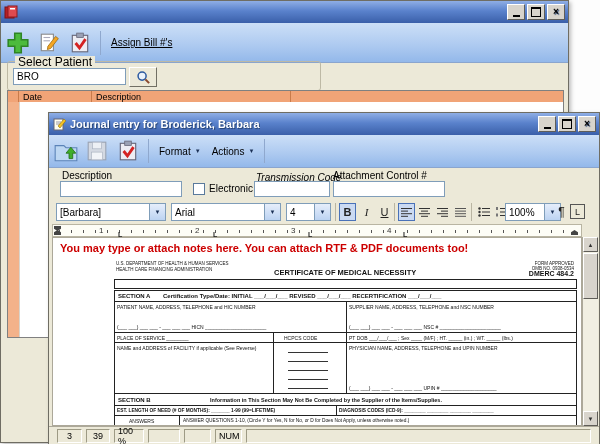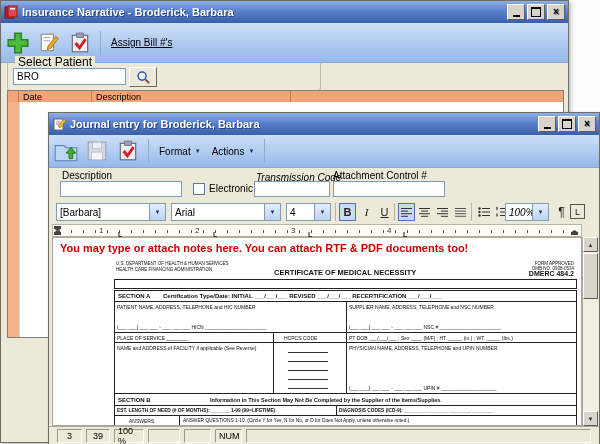--- a/index.html
+++ b/index.html
@@ -73,21 +73,20 @@
 
 <div id="screen">
 
   <div class="win" id="bg-win" style="left:0;top:0;width:569px;height:443px;">
     <div class="titlebar">
       <svg width="14" height="14" viewBox="0 0 14 14">
           <rect x="1" y="2" width="9" height="11" fill="#B61F24" stroke="#7E1013"></rect>
           <rect x="4" y="1" width="9" height="11" fill="#E04A4F" stroke="#8E1A1E"></rect>
           <rect x="6" y="3" width="5" height="1.5" fill="#fff"></rect>
         </svg>
-      <span class="title-text">Insurance Narrative - Broderick, Barbara</span>
       <span class="winbtns">
         <span class="winbtn">
             <span class="g-min"></span>
           </span>
         <span class="winbtn">
             <span class="g-max"></span>
           </span>
         <span class="winbtn">
             <span class="g-close">×</span>
           </span>
@@ -271,21 +270,21 @@
     <span class="fmtbtn" style="left:444px;top:90px;">
         <svg width="12" height="10" viewBox="0 0 12 10">
           <rect x="0" y="0" width="2" height="3" fill="#777"></rect>
           <rect x="0" y="6.5" width="2" height="3" fill="#777"></rect>
           <rect x="4" y="1" width="8" height="1" fill="#333"></rect>
           <rect x="4" y="4.5" width="8" height="1" fill="#333"></rect>
           <rect x="4" y="8" width="8" height="1" fill="#333"></rect>
         </svg>
       </span>
     <span class="vsep" style="left:462px;top:90px;"></span>
-    <div class="combo" style="left:456px;top:90px;width:44px;font-style:italic;">
+    <div class="combo" style="left:456px;top:90px;width:56px;">
       <span class="val">100%</span>
         <span class="dd">
           <span class="ddarrow">▼</span>
         </span>
     </div>
     <span class="fmtbtn" style="left:504px;top:90px;font-size:12px;">¶</span>
     <span class="fmtbtn" style="left:521px;top:91px;width:15px;height:15px;border:1px solid #555;font-size:9px;">L</span>
 
     <div class="ruler" style="left:3px;top:111px;width:530px;height:13px;">
       <div class="ruler-ticks"></div>

